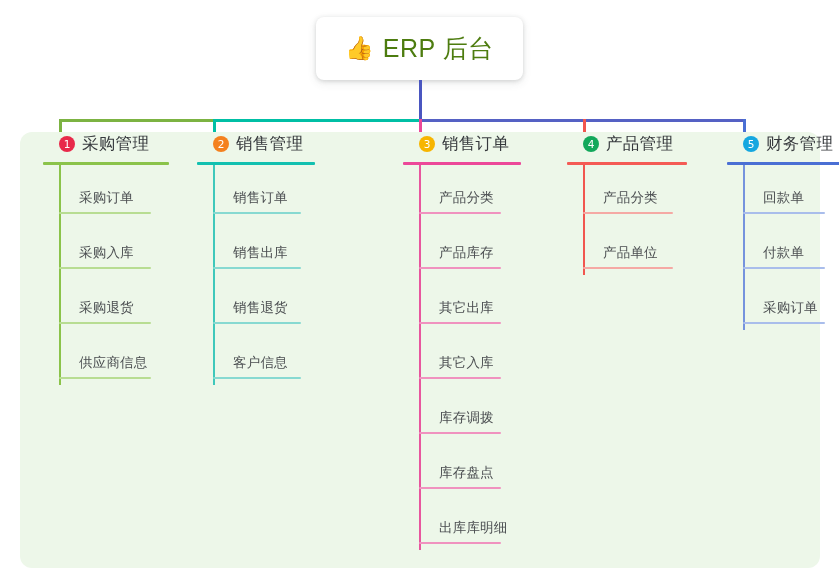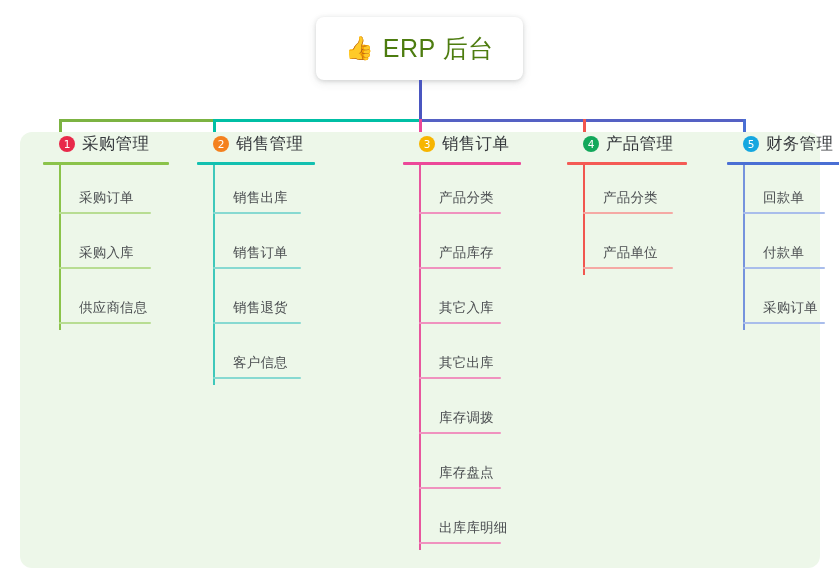--- a/index.html
+++ b/index.html
@@ -162,39 +162,43 @@
         <div class="spine" style="background: rgb(139, 195, 74);"></div>
         <div class="item">
           <span class="label">采购订单</span>
           <div class="underline" style="background: rgb(184, 221, 146); width: 92px;"></div>
         </div>
         <div class="item">
           <span class="label">采购入库</span>
           <div class="underline" style="background: rgb(184, 221, 146); width: 92px;"></div>
         </div>
         <div class="item">
+          <span class="label">采购退货</span>
+          <div class="underline" style="background: rgb(184, 221, 146); width: 92px;"></div>
+        </div>
+        <div class="item">
           <span class="label">供应商信息</span>
           <div class="underline" style="background: rgb(184, 221, 146); width: 92px;"></div>
         </div>
       </div>
     </div>
     <div class="column" style="left: 177px; width: 140px;">
       <div class="col-head">
         <span class="badge" style="background: rgb(244, 129, 31);">2</span>
         <span class="col-title">销售管理</span>
       </div>
       <div class="head-rule" style="background: rgb(18, 192, 176); width: 118px;"></div>
       <div class="items">
         <div class="spine" style="background: rgb(63, 200, 187);"></div>
         <div class="item">
+          <span class="label">销售订单</span>
+          <div class="underline" style="background: rgb(135, 217, 209); width: 88px;"></div>
+        </div>
+        <div class="item">
           <span class="label">销售出库</span>
-          <div class="underline" style="background: rgb(135, 217, 209); width: 88px;"></div>
-        </div>
-        <div class="item">
-          <span class="label">销售订单</span>
           <div class="underline" style="background: rgb(135, 217, 209); width: 88px;"></div>
         </div>
         <div class="item">
           <span class="label">销售退货</span>
           <div class="underline" style="background: rgb(135, 217, 209); width: 88px;"></div>
         </div>
         <div class="item">
           <span class="label">客户信息</span>
           <div class="underline" style="background: rgb(135, 217, 209); width: 88px;"></div>
         </div>
@@ -210,25 +214,25 @@
         <div class="spine" style="background: rgb(232, 86, 158);"></div>
         <div class="item">
           <span class="label">产品分类</span>
           <div class="underline" style="background: rgb(240, 146, 191); width: 82px;"></div>
         </div>
         <div class="item">
           <span class="label">产品库存</span>
           <div class="underline" style="background: rgb(240, 146, 191); width: 82px;"></div>
         </div>
         <div class="item">
+          <span class="label">其它出库</span>
+          <div class="underline" style="background: rgb(240, 146, 191); width: 82px;"></div>
+        </div>
+        <div class="item">
           <span class="label">其它入库</span>
-          <div class="underline" style="background: rgb(240, 146, 191); width: 82px;"></div>
-        </div>
-        <div class="item">
-          <span class="label">其它出库</span>
           <div class="underline" style="background: rgb(240, 146, 191); width: 82px;"></div>
         </div>
         <div class="item">
           <span class="label">库存调拨</span>
           <div class="underline" style="background: rgb(240, 146, 191); width: 82px;"></div>
         </div>
         <div class="item">
           <span class="label">库存盘点</span>
           <div class="underline" style="background: rgb(240, 146, 191); width: 82px;"></div>
         </div>

